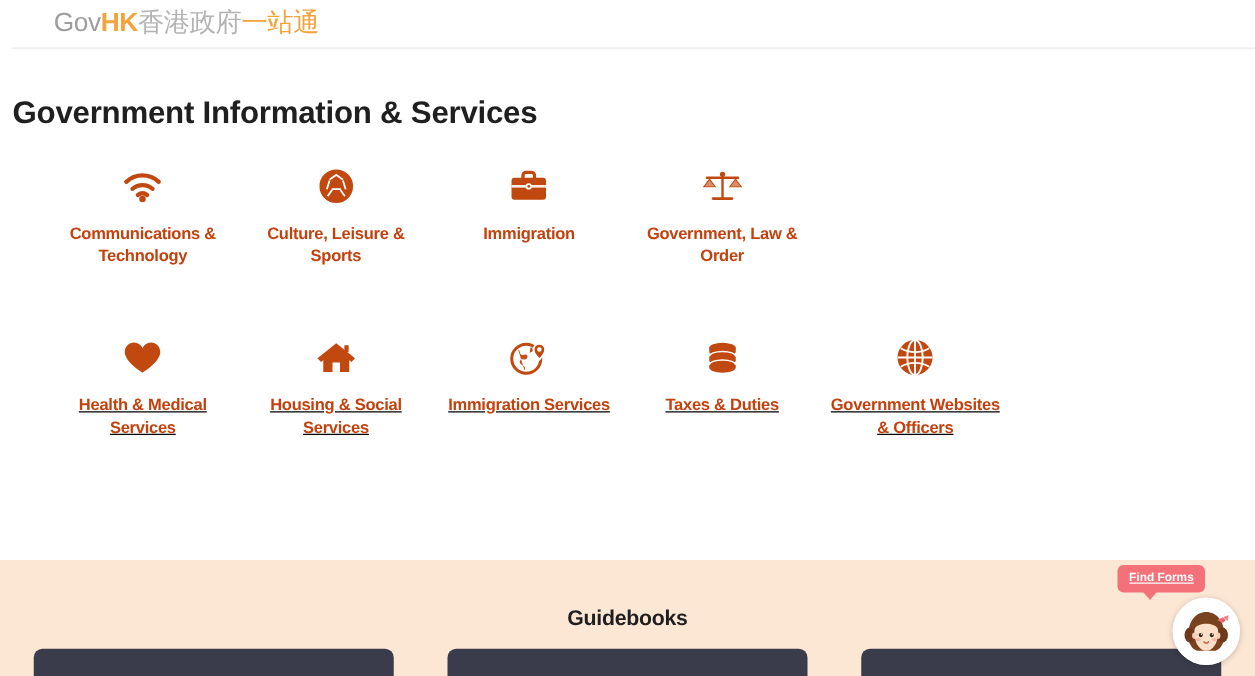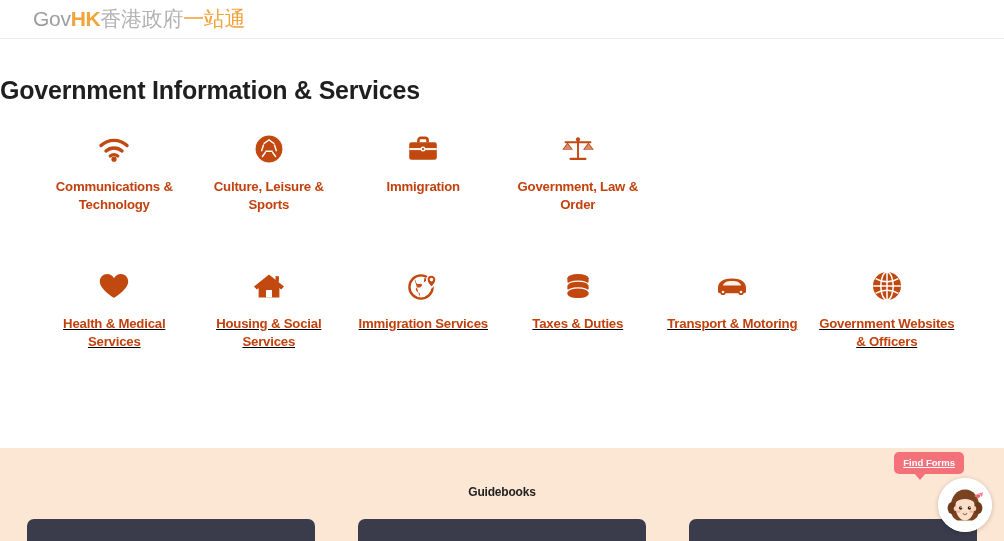--- a/index.html
+++ b/index.html
@@ -2,21 +2,21 @@
 <html><head>
 <meta charset="utf-8">
 <style>
   * { box-sizing: border-box; margin: 0; padding: 0; }
   html, body {
     width: 1004px; height: 541px;
     overflow: hidden;
     background: #ffffff;
     font-family: "Liberation Sans", sans-serif;
   }
-  .page { position: relative; width: 1004px; height: 541px; overflow: hidden; }
+  .page { position: relative; width: 1004px; height: 541px; overflow: hidden; padding-left: 10px; }
 
   
   .header {
     position: relative;
     height: 39px;
     background: #ffffff;
     border-bottom: 1px solid #e9e9e9;
   }
   .logo {
     position: absolute; left: 33px; top: 5px;
@@ -67,21 +67,21 @@
 
   
   .guidebooks {
     position: absolute; left: 0; top: 448px;
     width: 1004px; height: 93px;
     background: #fce6d4;
     overflow: hidden;
   }
   .guidebooks-title {
     text-align: center;
-    font-size: 12px; font-weight: 700; color: #1f1f1f;
+    font-size: 17px; font-weight: 700; color: #1f1f1f;
     padding-top: 37px;
     letter-spacing: -0.2px;
   }
   .cards {
     position: absolute; top: 71px; left: 0;
     width: 1004px;
     display: flex; justify-content: center; gap: 43px;
   }
   .card {
     width: 288px; height: 40px;
@@ -266,34 +266,20 @@
             <path d="M4.4 6.2 v3.2 c0 2.3 4.7 4.1 10.6 4.1 s10.6-1.8 10.6-4.1 V6.2" fill="#c1480f"></path>
             <ellipse cx="15" cy="13.2" rx="10.6" ry="4.1" fill="#c1480f" stroke="#ffffff" stroke-width="1.2"></ellipse>
             <path d="M4.4 13.2 v3.2 c0 2.3 4.7 4.1 10.6 4.1 s10.6-1.8 10.6-4.1 v-3.2" fill="#c1480f"></path>
             <ellipse cx="15" cy="20.0" rx="10.6" ry="4.1" fill="#c1480f" stroke="#ffffff" stroke-width="1.2"></ellipse>
             <path d="M4.4 20.0 v2.0 c0 2.3 4.7 4.1 10.6 4.1 s10.6-1.8 10.6-4.1 v-2.0" fill="#c1480f"></path>
           </svg>
         </div>
         <div class="cell-label">Taxes &amp; Duties</div>
       </div>
 
-      <div class="cell">
-        <div class="icon-wrap">
-          <svg width="34" height="24" viewBox="0 0 34 24">
-            <path d="M3.0 14.0 C3.0 9.0 6.5 4.5 17 4.5 C27.5 4.5 31 9.0 31 14.0
-                     v3.4 a1.8 1.8 0 0 1-1.8 1.8 H4.8 A1.8 1.8 0 0 1 3.0 17.4 Z" fill="#c1480f"></path>
-            <path d="M7.8 11.4 C9.0 8.2 11.6 6.9 17 6.9 C22.4 6.9 25.0 8.2 26.2 11.4 Z" fill="#ffffff" opacity="0.92"></path>
-            <circle cx="8.0" cy="18.4" r="2.6" fill="#c1480f"></circle>
-            <circle cx="26.0" cy="18.4" r="2.6" fill="#c1480f"></circle>
-            <circle cx="8.0" cy="18.0" r="1.3" fill="#ffffff"></circle>
-            <circle cx="26.0" cy="18.0" r="1.3" fill="#ffffff"></circle>
-          </svg>
-        </div>
-        <div class="cell-label">Transport &amp; Motoring</div>
-      </div>
 
       <div class="cell">
         <div class="icon-wrap">
           <svg width="30" height="30" viewBox="0 0 30 30">
             <circle cx="15" cy="15" r="14" fill="#c1480f"></circle>
             <g fill="none" stroke="#ffffff" stroke-width="1.5">
               <ellipse cx="15" cy="15" rx="6.2" ry="14"></ellipse>
               <line x1="1.2" y1="15" x2="28.8" y2="15"></line>
               <path d="M3.6 7.6 C7.0 9.6 11.0 10.7 15 10.7 C19.0 10.7 23.0 9.6 26.4 7.6"></path>
               <path d="M3.6 22.4 C7.0 20.4 11.0 19.3 15 19.3 C19.0 19.3 23.0 20.4 26.4 22.4"></path>

